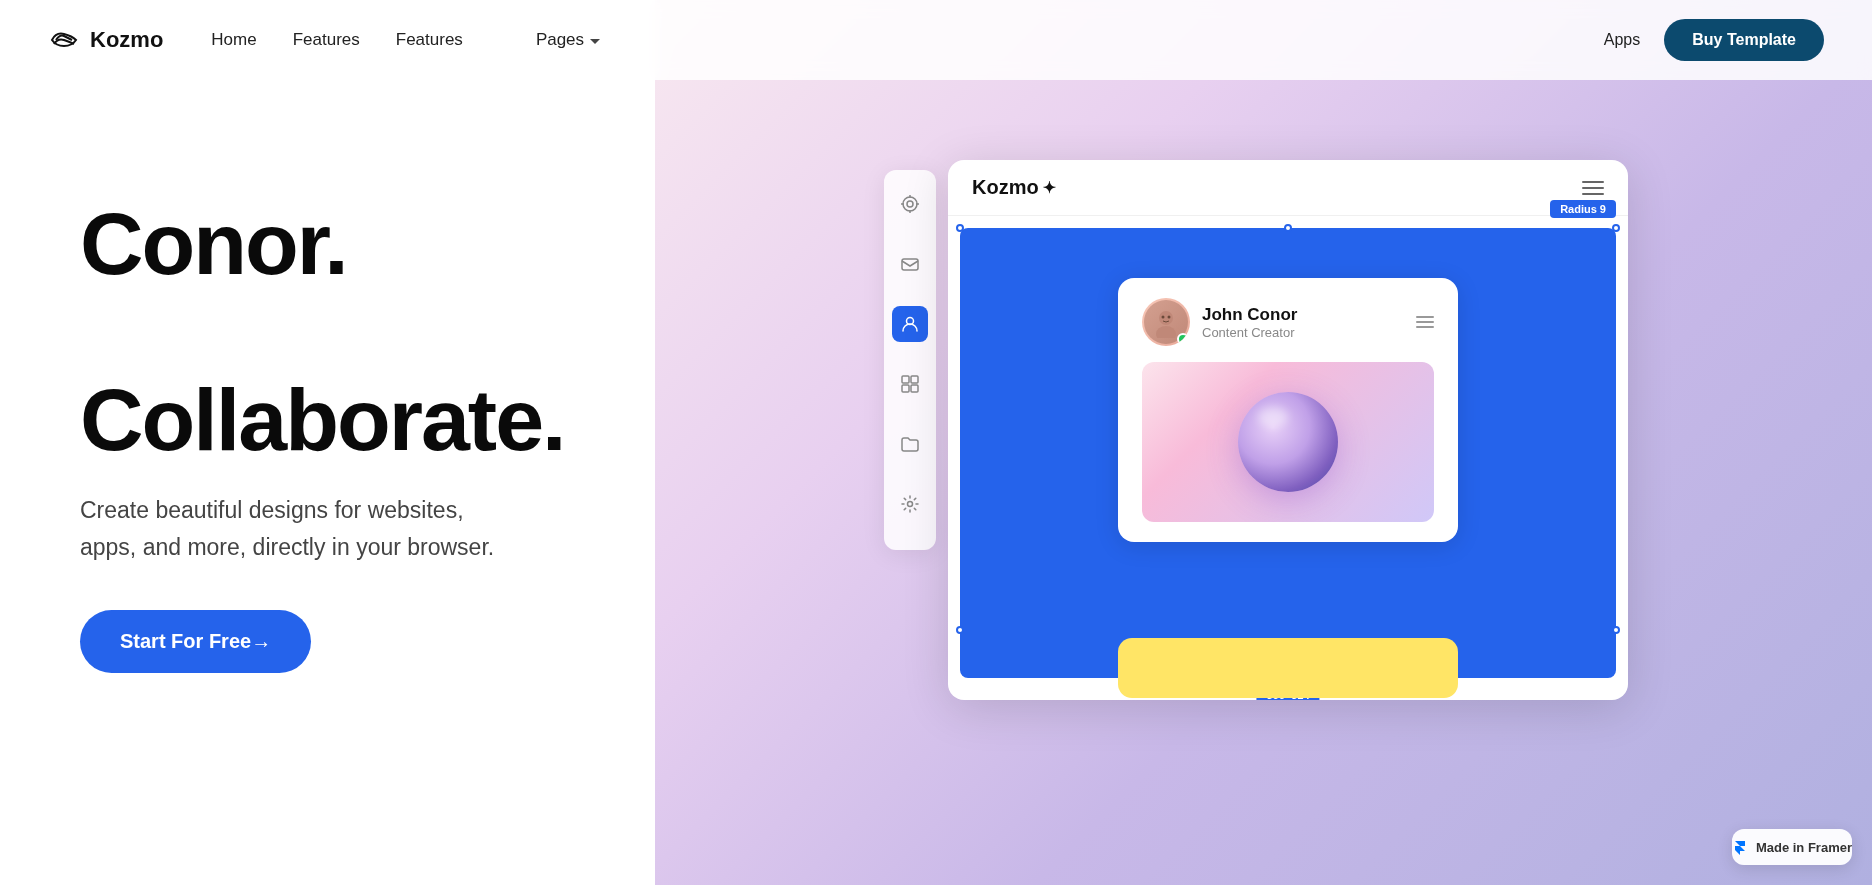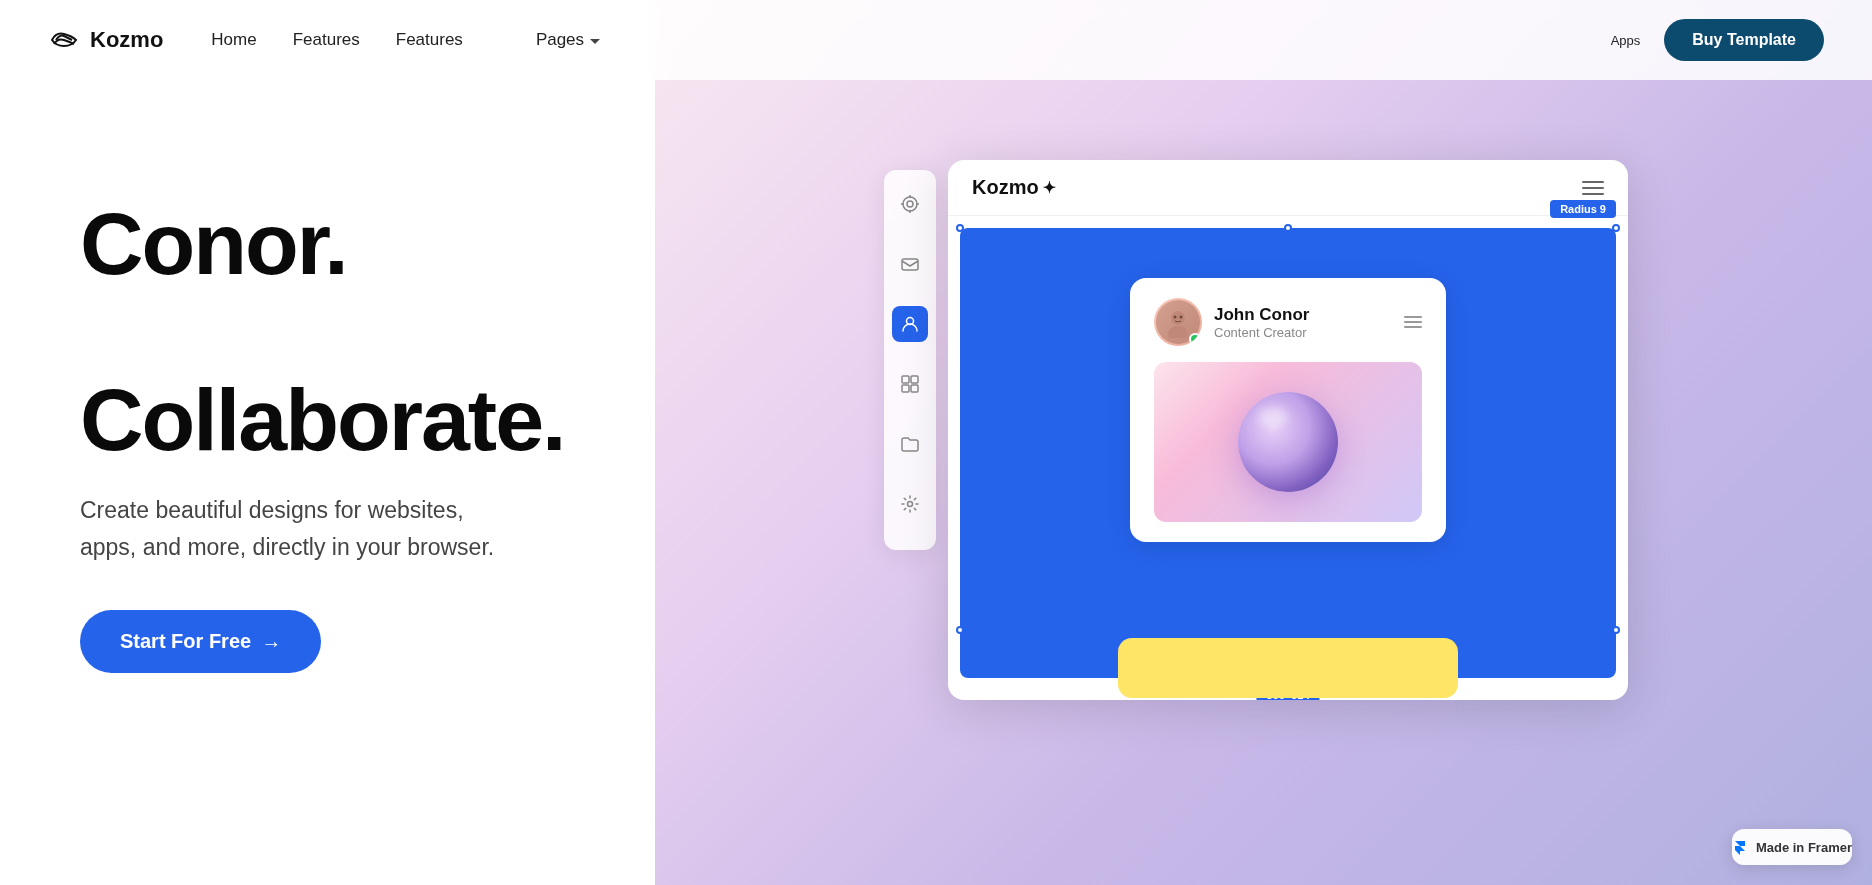--- a/index.html
+++ b/index.html
@@ -75,21 +75,21 @@
       margin-left: 37px;
     }
 
     .nav-right {
       display: flex;
       align-items: center;
       gap: 24px;
     }
 
     .nav-apps {
-      font-size: 13px;
+      font-size: 16px;
       color: #222;
       font-weight: 500;
       cursor: pointer;
     }
 
     .btn-buy {
       background: #0c4a6e;
       color: #fff;
       border: none;
       border-radius: 50px;
@@ -128,21 +128,21 @@
       font-size: 23px;
       color: #444;
       margin-top: 28px;
       line-height: 1.6;
       max-width: 420px;
     }
 
     .btn-start {
       display: inline-flex;
       align-items: center;
-      gap: 10px;
+      gap: 0;
       background: #2563EB;
       color: #fff;
       border: none;
       border-radius: 50px;
       padding: 20px 40px;
       font-size: 20px;
       font-weight: 700;
       cursor: pointer;
       margin-top: 44px;
     }
@@ -275,21 +275,21 @@
       font-weight: 600;
       padding: 3px 10px;
       border-radius: 4px;
     }
 
     
     .profile-card {
       background: #fff;
       border-radius: 16px;
       padding: 20px 24px;
-      width: 316px;
+      width: 340px;
       position: absolute;
       top: 50px;
       left: 50%;
       transform: translateX(-50%);
       box-shadow: 0 4px 24px rgba(0,0,0,0.12);
     }
 
     .profile-card-top {
       display: flex;
       align-items: center;

